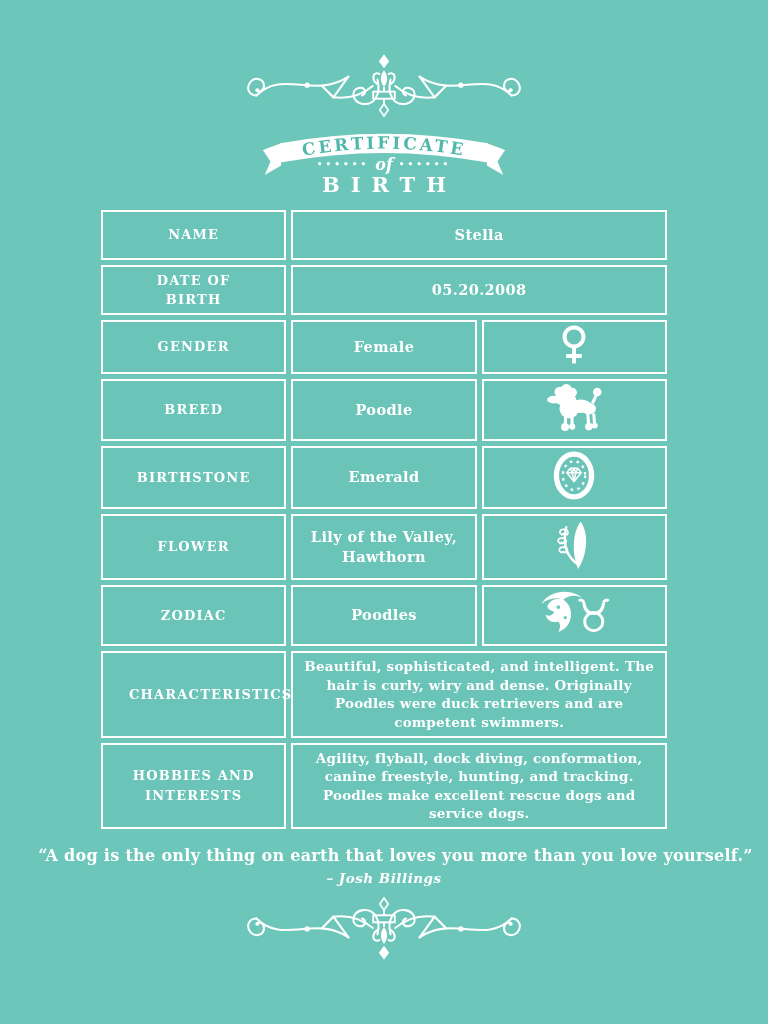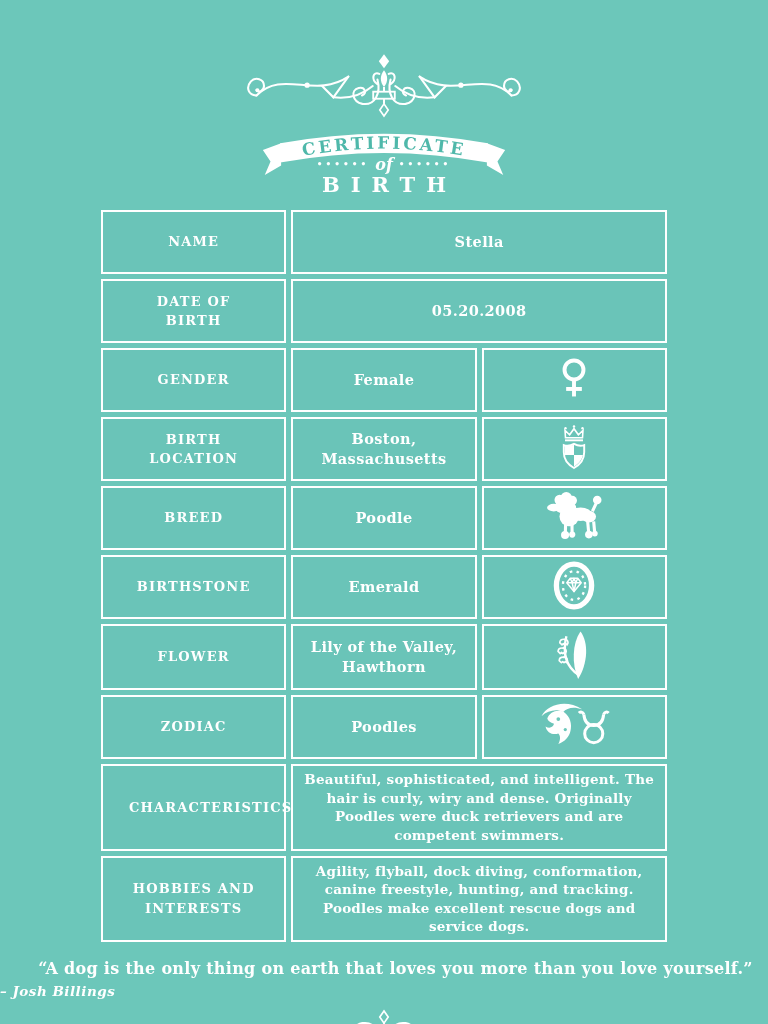--- a/index.html
+++ b/index.html
@@ -33,21 +33,21 @@
     letter-spacing:11px;text-indent:11px;
   }
 
   
   table.cert-table{
     width:576px;margin:0 auto;table-layout:fixed;
     border-collapse:separate;border-spacing:5px;
   }
   td.cell{
     border:2.5px solid var(--fg);
-    height:64px;
+    height:50px;
     text-align:center;vertical-align:middle;
     background:rgba(0,40,35,0.015);
   }
   td.label-cell{
     font-size:13px;font-weight:bold;letter-spacing:1.2px;
     padding:0 26px;line-height:1.5;
   }
   td.value-cell{
     font-size:14.5px;font-weight:bold;letter-spacing:.4px;
     padding:0 14px;line-height:1.4;text-align:center;
@@ -57,21 +57,21 @@
   }
   td.icon-cell{padding:2px 0;}
   td.icon-cell span{display:inline-block;line-height:0;}
 
   
   .quote{
     margin-top:12px;text-align:center;
     font-size:16px;font-weight:bold;letter-spacing:.3px;margin-left:23px;
   }
   .attribution{
-    margin-top:5px;
+    margin-top:5px;text-align:center;
     font-size:13.5px;font-weight:bold;font-style:italic;letter-spacing:.5px;
   }
   .ornament-bottom-wrap{margin-top:6px;text-align:center;}
   .ornament-bottom-wrap svg{transform:scaleY(-1);}
 </style>
 </head>
 <body>
 
 <div class="page">
 
@@ -139,34 +139,20 @@
         <tr>
           <td class="cell label-cell">GENDER</td>
           <td class="cell value-cell">Female</td>
           <td class="cell icon-cell"><span><svg viewBox="0 0 26 36" width="30" height="42">
                 <circle cx="13" cy="11" r="8.2" fill="none" stroke="#fff" stroke-width="3.4"></circle>
                 <line x1="13" y1="19.2" x2="13" y2="34" stroke="#fff" stroke-width="3.4"></line>
                 <line x1="6.2" y1="27.5" x2="19.8" y2="27.5" stroke="#fff" stroke-width="3.4"></line>
               </svg></span></td>
         </tr>
         <tr>
-          <td class="cell label-cell">BIRTH LOCATION</td>
-          <td class="cell value-cell">Boston, Massachusetts</td>
-          <td class="cell icon-cell"><span><svg viewBox="0 0 28 37" width="34" height="45">
-                <circle cx="7" cy="2.6" r="1" fill="#fff"></circle>
-                <circle cx="14" cy="1.2" r="1" fill="#fff"></circle>
-                <circle cx="21" cy="2.6" r="1" fill="#fff"></circle>
-                <path d="M7,10.5 L6.6,4.5 L10.4,8 L14,3 L17.6,8 L21.4,4.5 L21,10.5 Z" fill="none" stroke="#fff" stroke-width="1.3"></path>
-                <line x1="6.6" y1="12.6" x2="21.4" y2="12.6" stroke="#fff" stroke-width="1.6"></line>
-                <path d="M14,15.5 C11,17.2 7.6,17.3 5.6,16.5 V22.5 C5.6,28.6 9.6,33 14,35.4 C18.4,33 22.4,28.6 22.4,22.5 V16.5 C20.4,17.3 17,17.2 14,15.5 Z" fill="none" stroke="#fff" stroke-width="1.6"></path>
-                <path d="M14,16 C11.4,17.4 8.4,17.6 6.6,17.1 V24.6 H14 Z" fill="#fff"></path>
-                <path d="M14,24.6 H21.3 C20.8,28.4 17.6,31.9 14,34.2 Z" fill="#fff"></path>
-              </svg></span></td>
-        </tr>
-        <tr>
           <td class="cell label-cell">BREED</td>
           <td class="cell value-cell">Poodle</td>
           <td class="cell icon-cell"><span><svg viewBox="0 0 52 42" width="62" height="50">
                 <g stroke="#fff" stroke-width="2.6" fill="none">
                   <line x1="41.5" y1="17" x2="45" y2="9.5"></line>
                   <line x1="19" y1="27" x2="18.7" y2="35"></line>
                   <line x1="24.3" y1="28" x2="24.4" y2="35"></line>
                   <line x1="37.5" y1="26" x2="38.3" y2="34.5"></line>
                   <line x1="42.5" y1="25.5" x2="43.3" y2="34"></line>
                 </g>

